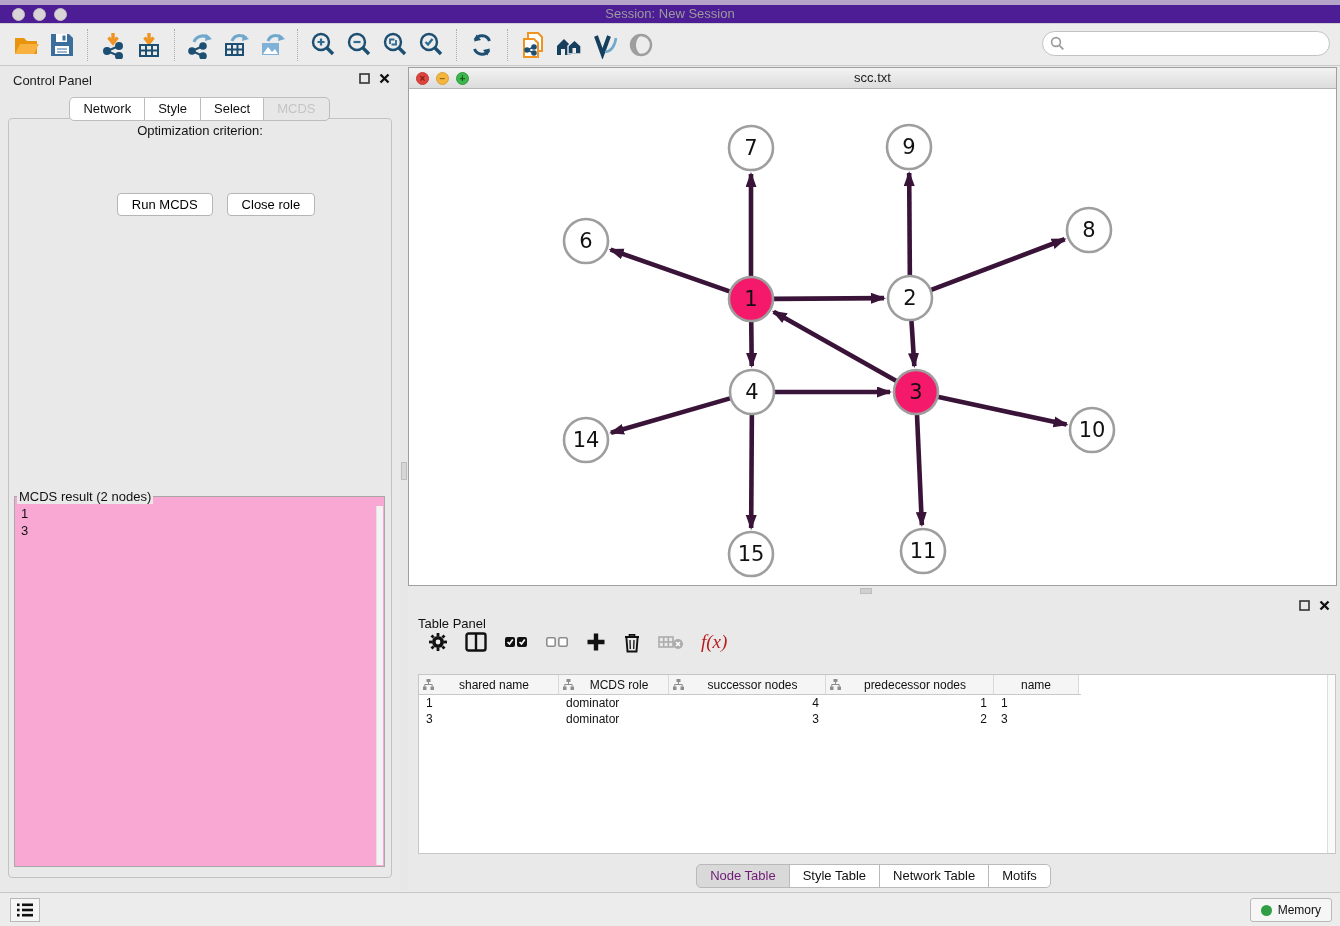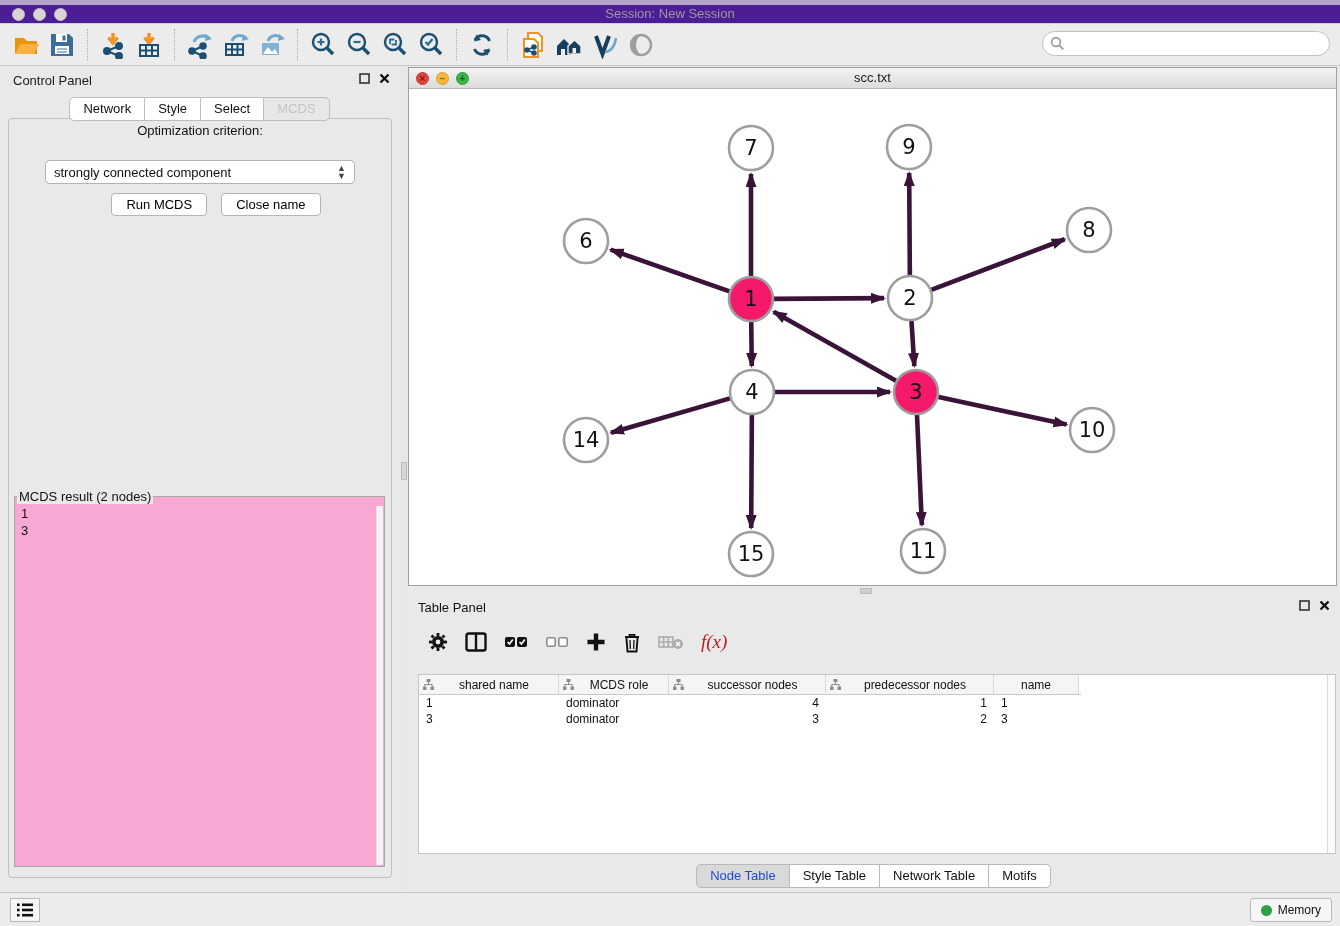--- a/index.html
+++ b/index.html
@@ -57,35 +57,35 @@
   .nw-dot { width:13px; height:13px; border-radius:50%; font-size:10px; font-weight:bold;
     display:flex; align-items:center; justify-content:center; line-height:1; }
   .nw-dot.red { background:#e0443e; border:1px solid #c43a34; color:#7c1d18; }
   .nw-dot.yellow { background:#f5b63e; border:1px solid #d9a036; color:#8a6116; }
   .nw-dot.green { background:#3cb54a; border:1px solid #33993f; color:#155c1e; }
   .nw-title { text-align:center; line-height:20px; font-size:13px; color:#1a1a1a; }
   .nw-canvas { position:absolute; left:0; top:22px; width:927px; height:495px; background:#fff; }
   .hsplit-grip { position:absolute; left:860px; top:588px; width:12px; height:6px; background:#cfcfcf; border:1px solid #bcbcbc; }
   
   .table-panel { position:absolute; left:408px; top:594px; width:932px; height:298px; }
-  .tp-title { position:absolute; left:10px; top:6px; font-size:13px; }
+  .tp-title { position:absolute; left:10px; top:22px; font-size:13px; }
   .tp-toolbar { position:absolute; left:4px; top:28px; height:40px; display:flex; align-items:center; gap:17px; padding-left:16px; }
   .fx { font-family:"Liberation Serif", serif; font-style:italic; font-size:19px; color:#b91c1c; }
   .tbl { position:absolute; left:10px; top:80px; width:918px; height:180px; background:#fff; border:1px solid #c6c6c6; }
   .tbl-scroll { position:absolute; right:0; top:0; bottom:0; width:8px; background:#fafafa; border-left:1px solid #dcdcdc; }
   .thead { display:flex; height:20px; border-bottom:1px solid #c9c9c9; width:662px; }
   .th { background:#f5f5f5; border-right:1px solid #d9d9d9; display:flex; align-items:center; font-size:12px; padding:0 4px; }
   .th .th-label { flex:1; text-align:center; }
   .tr { display:flex; height:16px; }
   .td { font-size:12px; padding:0 7px; line-height:16px; overflow:hidden; }
   .tp-tabs { position:absolute; left:0; top:270px; width:100%; display:flex; justify-content:center; }
   .bt-tab { padding:3px 13px 4px; background:#fff; border:1px solid #b9b9b9; margin-left:-1px; font-size:13px; }
   .bt-tab:first-child { border-radius:5px 0 0 5px; }
   .bt-tab:last-child { border-radius:0 5px 5px 0; }
-  .bt-tab.sel { background:#d9d9d9; color:#1d4ed8; }
+  .bt-tab.sel { background:#d9d9d9; color:#701a75; }
   
   .statusbar { position:absolute; left:0; top:892px; width:100%; height:34px; background:#ececec; border-top:1px solid #c6c6c6; }
   .list-btn { position:absolute; left:10px; top:5px; width:30px; height:24px; background:#f6f6f6;
     border:1px solid #b9b9b9; display:flex; align-items:center; justify-content:center; }
   .memory-btn { position:absolute; right:8px; top:5px; height:24px; background:#f6f6f6; border:1px solid #b9b9b9;
     border-radius:3px; display:flex; align-items:center; gap:6px; padding:0 10px; font-size:12px; }
   .memory-dot { width:11px; height:11px; border-radius:50%; background:#2f9e44; }
 </style>
 </head>
 <body>
@@ -277,27 +277,23 @@
     </span>
   </div>
   <div class="cp-tabs">
       <div class="cp-tab">Network</div>
       <div class="cp-tab">Style</div>
       <div class="cp-tab">Select</div>
       <div class="cp-tab sel">MCDS</div>
     </div>
   <div class="cp-body">
     <div class="opt-label">Optimization criterion:</div>
-    <div class="criterion">
-      <span>strongly connected component</span>
-      <span class="chevrons">▲<br>▼</span>
-    </div>
     <div class="cp-buttons">
       <button class="btn">Run MCDS</button>
-      <button class="btn">Close name</button>
+      <button class="btn">Close role</button>
     </div>
     <fieldset class="result-fieldset">
       <legend>MCDS result (2 nodes)</legend>
       <div class="result-text">1
 3</div>
       <div class="result-scroll"></div>
     </fieldset>
   </div>
 </div>
 

